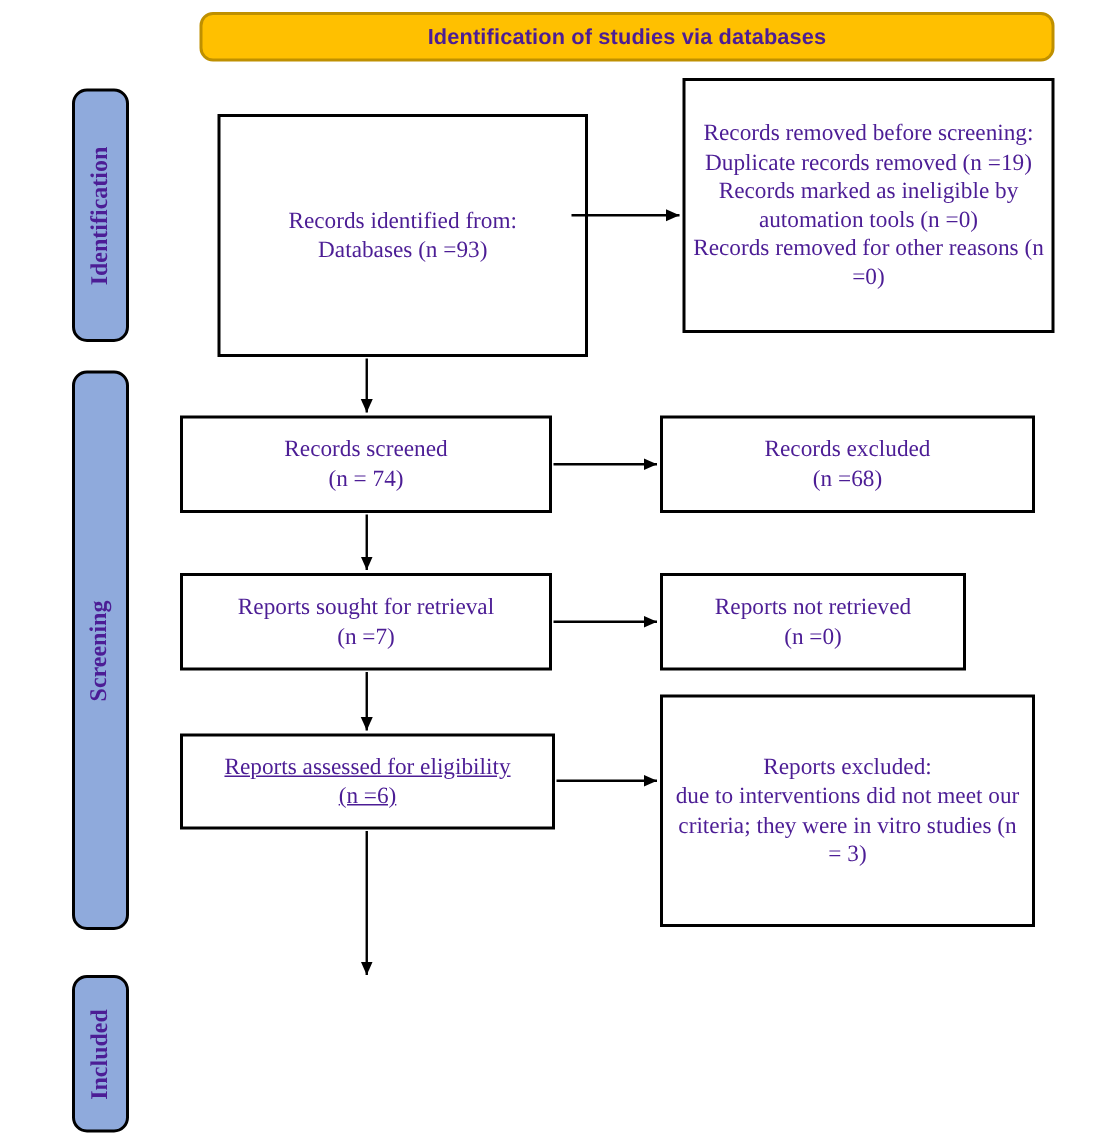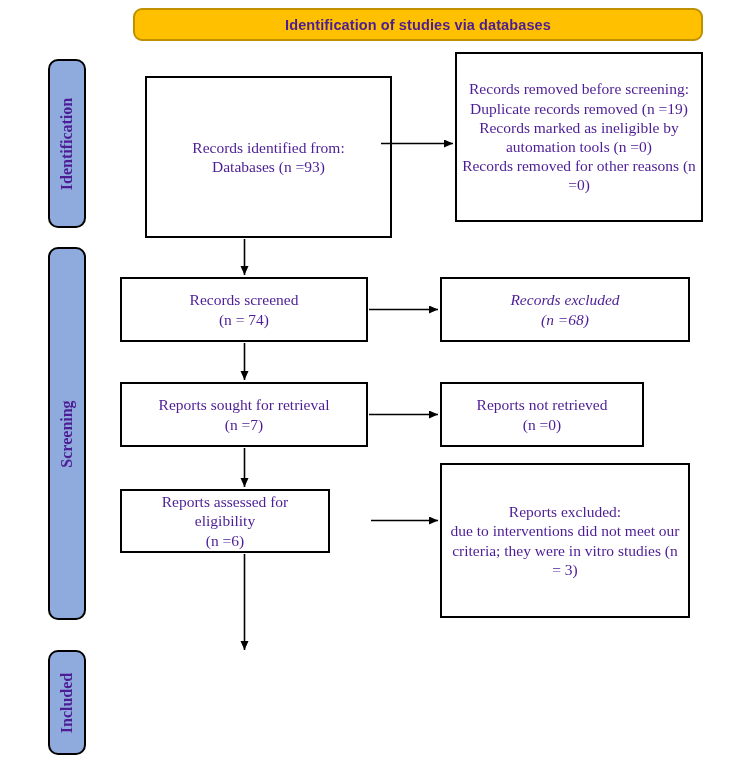--- a/index.html
+++ b/index.html
@@ -55,24 +55,24 @@
     box-sizing:border-box;
     display:flex;align-items:center;justify-content:center;
     text-align:center;
     font-size:15.5px;line-height:1.24;
     white-space:pre-line;
     padding:2px 8px;
   }
   #box-records-identified{left:133px;top:76px;width:247px;height:162px;margin-left:12px;}
   #box-records-removed{left:455px;top:52px;width:248px;height:170px;padding:4px 4px;}
   #box-records-screened{left:120px;top:277px;width:248px;height:65px;}
-  #box-records-excluded{left:440px;top:277px;width:250px;height:65px;font-style:italic;}
+  #box-records-excluded{left:440px;top:277px;width:250px;height:65px;}
   #box-reports-sought{left:120px;top:382px;width:248px;height:65px;}
   #box-reports-not-retrieved{left:440px;top:382px;width:204px;height:65px;}
-  #box-reports-assessed{left:120px;top:489px;width:210px;height:64px;}
+  #box-reports-assessed{left:120px;top:489px;width:250px;height:64px;text-decoration:underline;}
   #box-reports-excluded{left:440px;top:463px;width:250px;height:155px;}
   #box-studies-included{left:120px;top:652px;width:248px;height:96px;}
   
   .arrows{position:absolute;left:0;top:0;width:738px;height:764px;pointer-events:none;}
   .arrows line{stroke:var(--line-color,#000);stroke-width:1.6;}
   .arrows marker path{fill:var(--line-color,#000);}
 </style>
 </head>
 <body>
 

